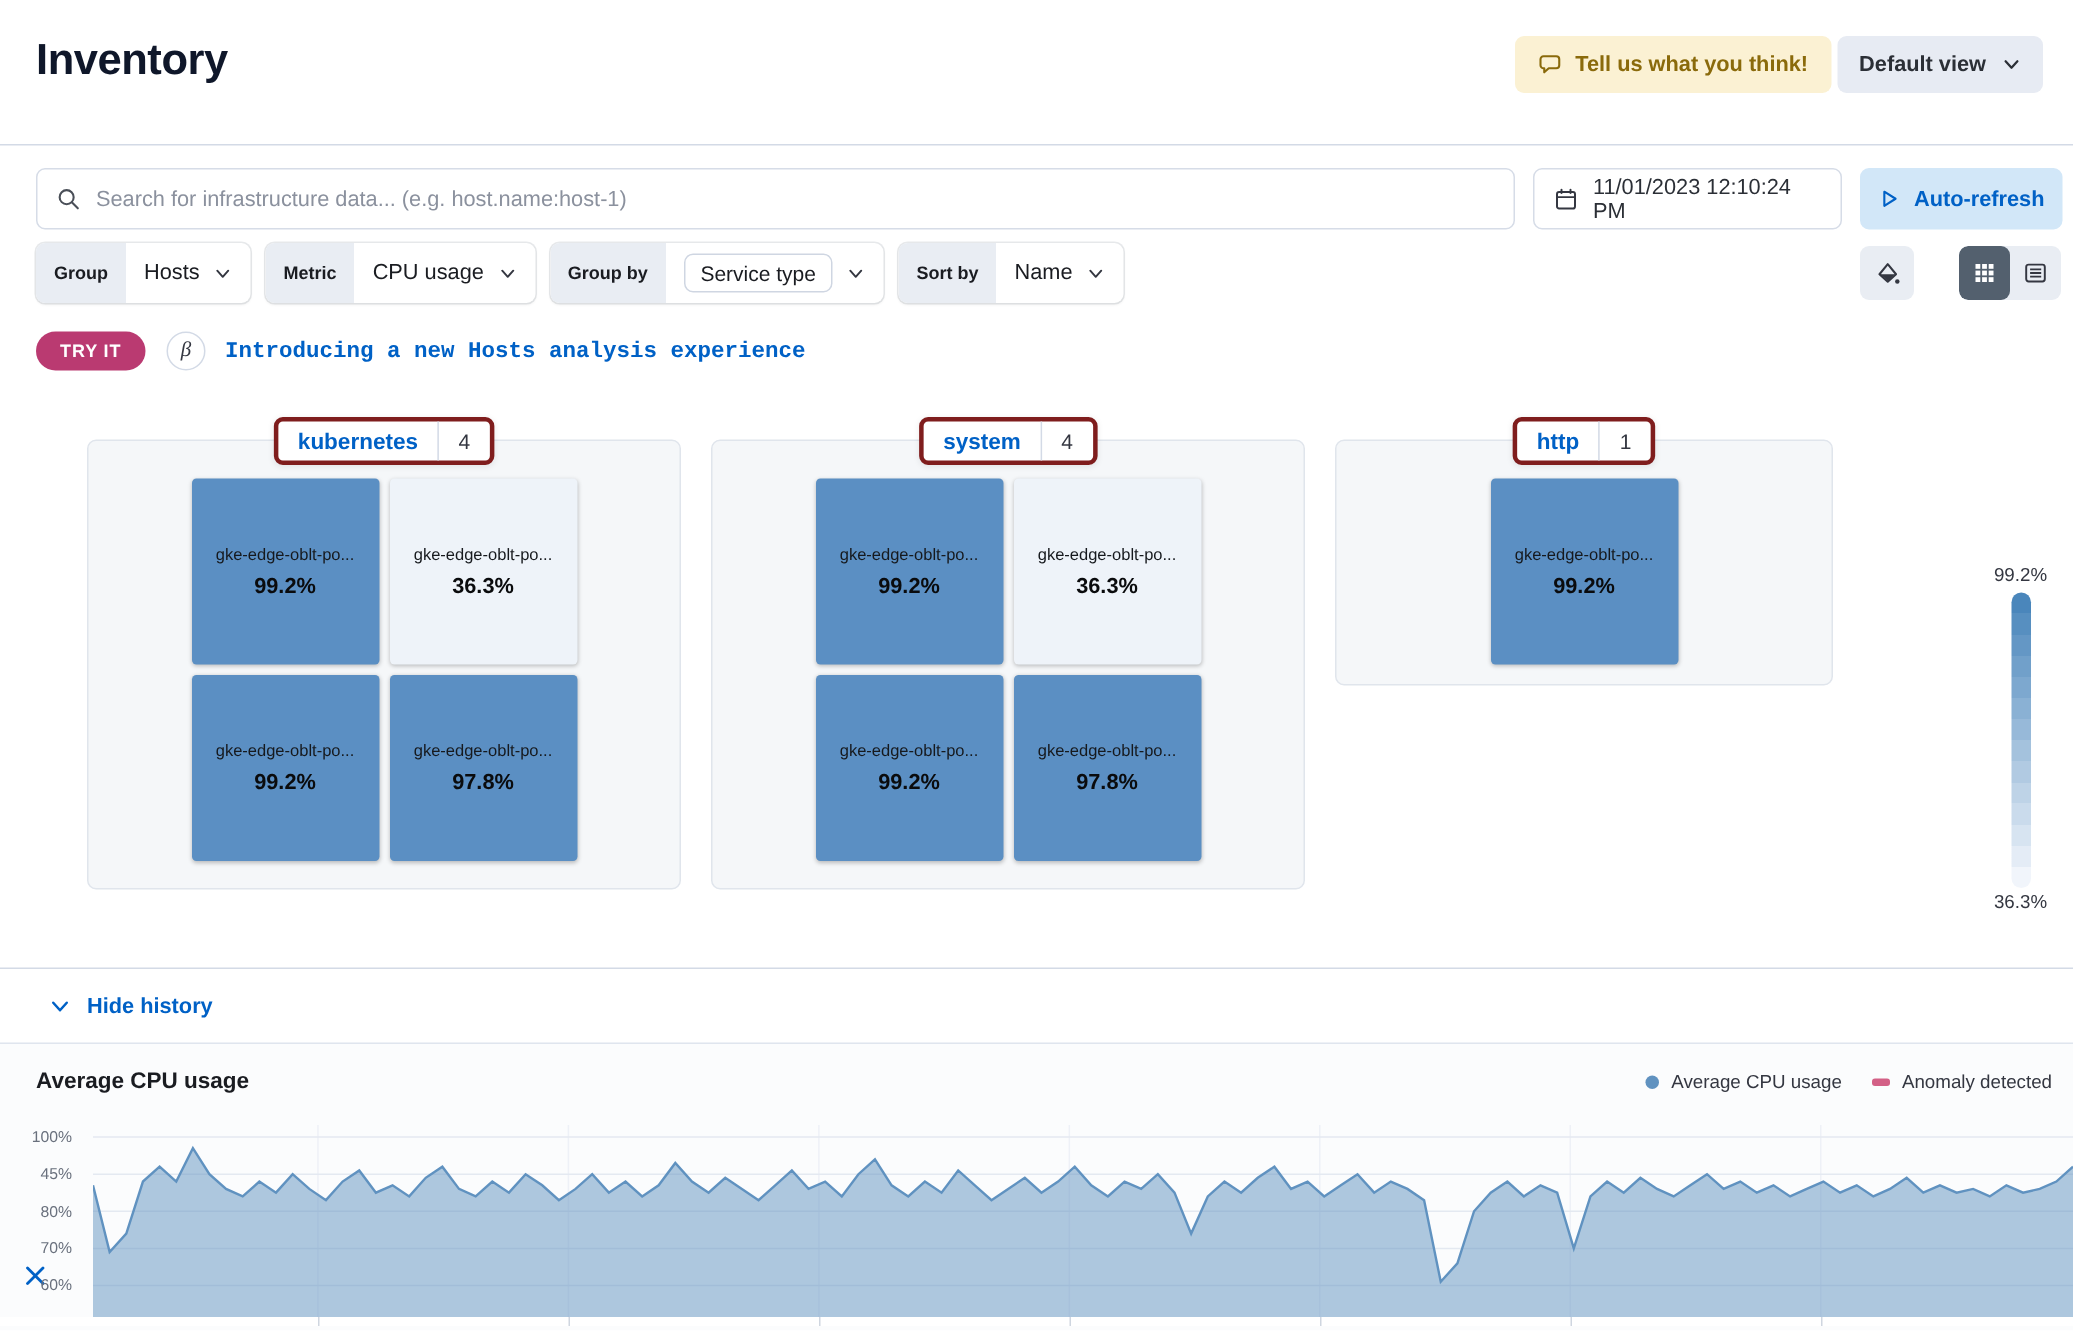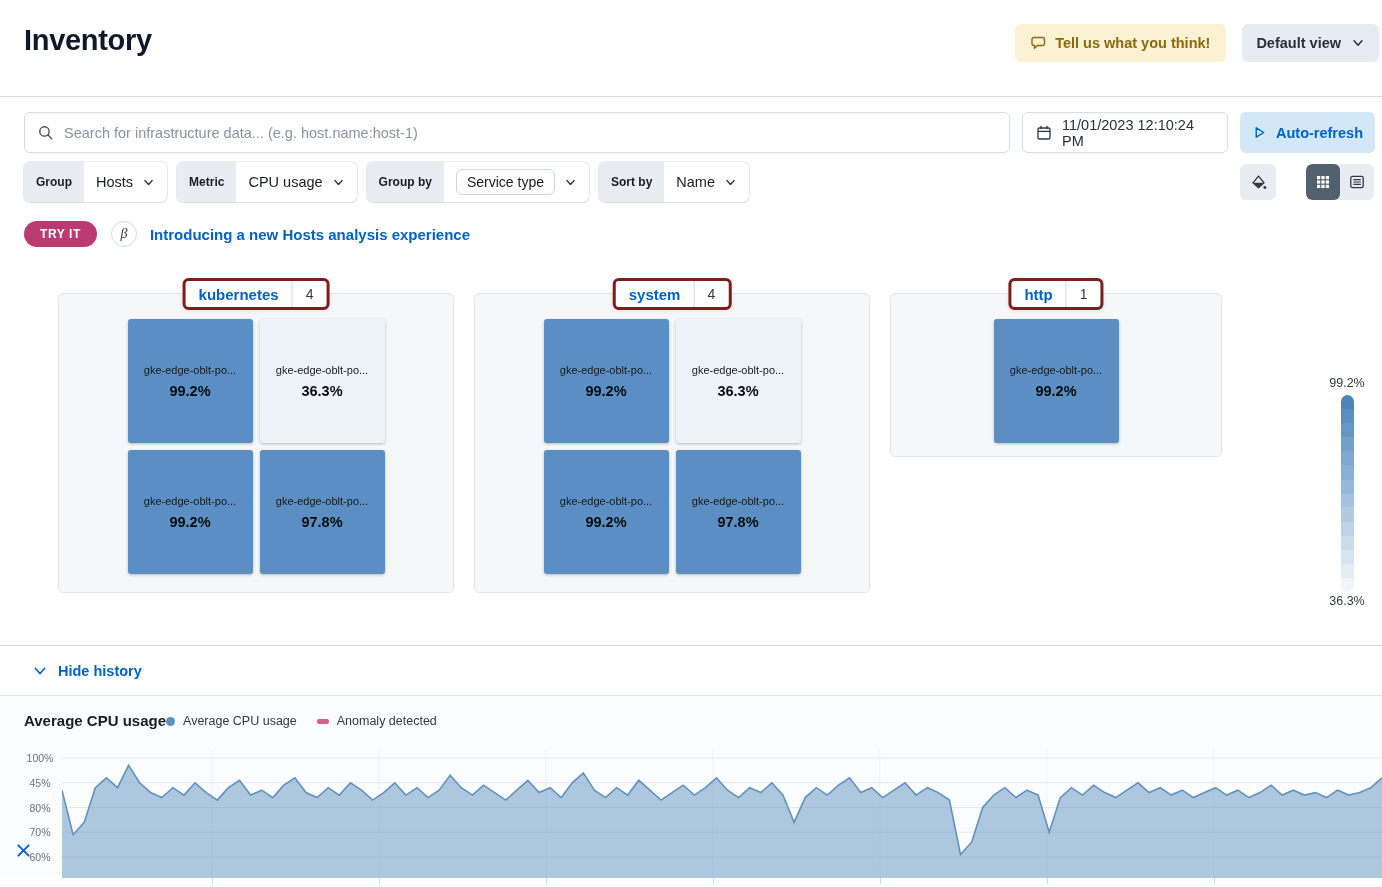--- a/index.html
+++ b/index.html
@@ -7,21 +7,21 @@
   body {
     font-family: "Liberation Sans", sans-serif;
     background:#fff; color:#1a1c21; overflow:hidden;
     -webkit-font-smoothing:antialiased;
   }
   .page { position:relative; width:1382px; height:887px; }
 
   
   .page-header { height:97px; border-bottom:1px solid #d3dae6; position:relative; }
   .page-title { font-size:29px; font-weight:700; letter-spacing:-0.3px; color:#0f172a; position:absolute; left:24px; top:24px; }
-  .header-actions { position:absolute; right:3px; top:24px; display:flex; gap:16px; align-items:flex-start; }
+  .header-actions { position:absolute; right:20px; top:24px; display:flex; gap:4px; align-items:flex-start; }
   .btn-feedback {
     display:flex; align-items:center; gap:8px; background:#fbf1d3; color:#8a6a0b;
     border:none; border-radius:6px; height:38px; padding:0 16px; font-size:14.5px; font-weight:600; cursor:pointer;
     font-family:inherit;
   }
   .btn-view {
     display:flex; align-items:center; gap:10px; background:#e7ebf3; color:#2b2f36;
     border:none; border-radius:6px; height:38px; padding:0 14px; font-size:14.5px; font-weight:600; cursor:pointer;
     font-family:inherit;
   }
@@ -68,21 +68,21 @@
   .beta-row { margin:19px 24px 0; display:flex; align-items:center; height:26px; }
   .try-badge {
     background:#ba3a71; color:#fff; font-size:12px; font-weight:700; letter-spacing:0.6px;
     border-radius:14px; padding:6px 16px; cursor:pointer;
   }
   .beta-circle {
     width:26px; height:26px; border-radius:50%; border:1px solid #d3dae6; background:#fff;
     display:flex; align-items:center; justify-content:center; margin-left:14px;
     font-size:14px; color:#343741; font-family:"Liberation Serif", serif; font-style:italic;
   }
-  .beta-link { margin-left:13px; color:#0061c6; font-size:15px; font-weight:600; text-decoration:none; cursor:pointer; }
+  .beta-link { margin-left:13px; color:#0061c6; font-size:15px; font-weight:600; text-decoration:none; cursor:pointer;font-family:Liberation Mono, monospace; }
 
   
   .waffle-area { position:relative; margin-top:30px; height:350px; }
   .group-panel { position:absolute; background:#f5f7f9; border:1px solid #e0e5ec; border-radius:6px; }
   .group-label {
     position:absolute; top:-16px; left:50%; transform:translateX(-50%);
     display:flex; align-items:stretch; background:#fff; border:3px solid #7f1d1d; border-radius:6px;
     box-shadow:0 1px 4px rgba(0,0,0,0.08); height:32px; cursor:pointer; z-index:2; white-space:nowrap;
   }
   .group-label .gname { display:flex; align-items:center; padding:0 13px; color:#0061c6; font-size:15px; font-weight:600; }
@@ -103,29 +103,29 @@
 
   
   .history-toggle {
     margin-top:18px; height:50px; border-top:1px solid #d3dae6;
     display:flex; align-items:center; padding-left:32px; gap:10px; cursor:pointer; background:#fff;
   }
   .history-toggle span { color:#0061c6; font-size:14.5px; font-weight:600; }
 
   
   .chart-section { height:192px; border-top:1px solid #dfe5ee; background:#fbfcfd; }
-  .chart-header { display:flex; align-items:flex-start; padding:16px 14px 0 24px; }
+  .chart-header { display:flex; justify-content:space-between; align-items:flex-start; padding:16px 14px 0 24px; }
   .chart-title { font-size:15px; font-weight:700; color:#1a1c21; }
   .chart-legend { display:flex; gap:20px; align-items:center; padding-top:2px; }
   .legend-item { display:flex; align-items:center; gap:8px; font-size:12.5px; color:#343741; }
   .legend-dot { width:9px; height:9px; border-radius:50%; }
   .legend-bar { width:12px; height:5px; border-radius:2px; }
   .chart-plot { position:relative; height:128px; margin-top:21px; }
   .chart-plot svg.plot-svg { position:absolute; left:62px; top:0; }
-  .y-label { position:absolute; width:48px; text-align:center; font-size:10.5px; color:#69707d;margin-left:16px; }
+  .y-label { position:absolute; width:48px; text-align:right; font-size:10.5px; color:#69707d; }
   .chart-close { position:absolute; left:16px; top:93px; width:16px; height:16px; cursor:pointer; }
   .chart-strip { position:relative; height:6px; background:#fff; }
   .x-tick { position:absolute; top:0; width:1px; height:6px; background:#cfd6e0; }
 </style>
 </head>
 <body>
 
 <div class="page">
 
   <div class="page-header">

